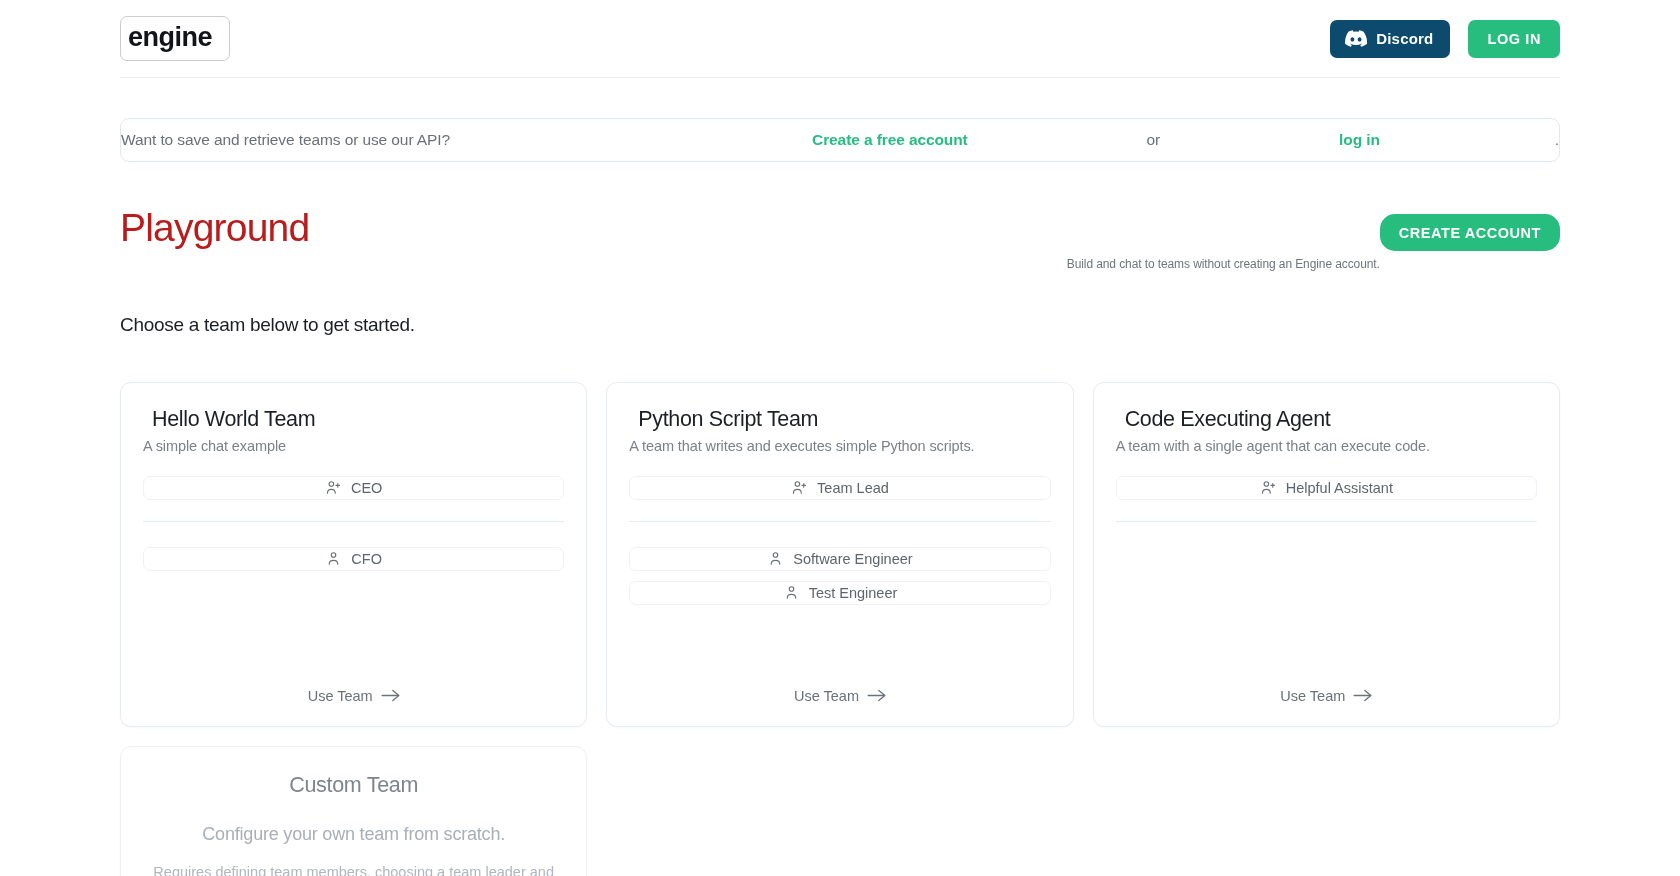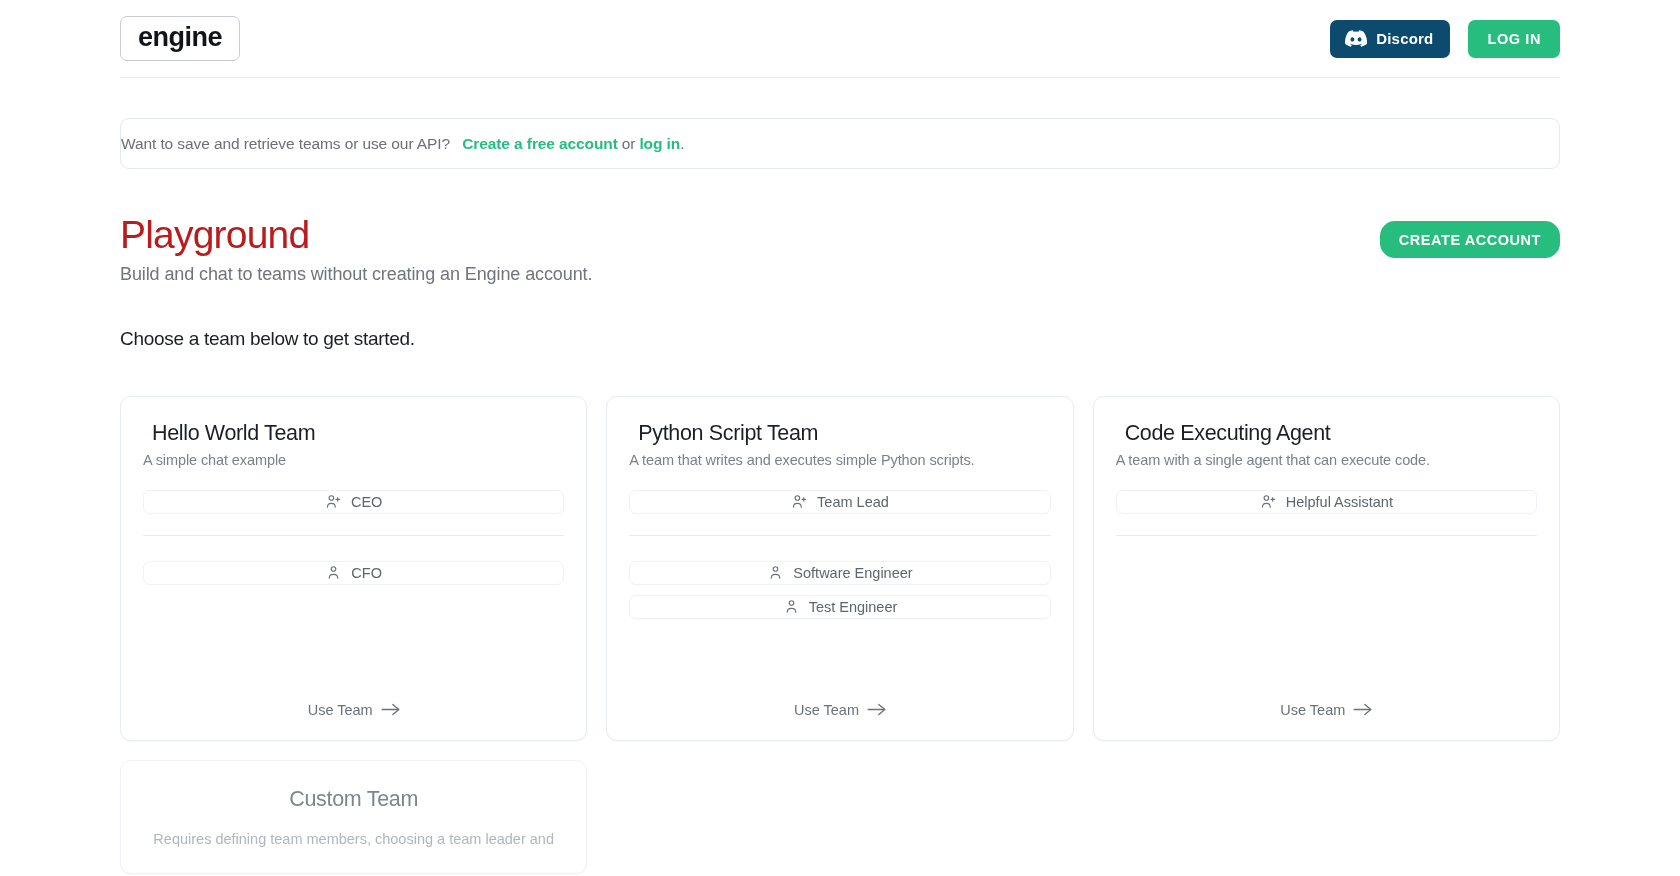--- a/index.html
+++ b/index.html
@@ -16,21 +16,21 @@
     position: relative;
     height: 78px;
     border-bottom: 1px solid #e9edf1;
     margin: 0 120px;
     display: flex;
     align-items: center;
   }
   .logo {
     border: 1px solid #c9cdd2;
     border-radius: 7px;
-    padding: 7px 17px 9px 17px;
+    padding: 7px 17px 9px 7px;
     font-size: 27px;
     font-weight: 700;
     letter-spacing: -0.5px;
     color: #111418;
     line-height: 1;
     background: #fff;
   }
   .header-right {
     margin-left: auto;
     display: flex;
@@ -70,24 +70,24 @@
     font-family: "Liberation Sans", sans-serif;
   }
 
   
   .page { padding: 0 120px; }
 
   .notice {
     margin-top: 40px;
     border: 1px solid #e4e9ee;
     border-radius: 9px;
-    height: 51px;
-    display: flex;
-    align-items: center;
-    justify-content: flex-start;
+    height: 44px;
+    display: flex;
+    align-items: center;
+    justify-content: space-between;
     font-size: 15.5px;
     color: #6a7077;
     letter-spacing: -0.1px;
   }
   .notice a {
     color: #27bd80;
     font-weight: 700;
     text-decoration: none;
   }
   .notice .plain { margin: 0 4px; }
@@ -100,23 +100,24 @@
   .title-block { flex: 1; }
   h1.page-title {
     color: #b91c1c;
     font-size: 39px;
     font-weight: 400;
     letter-spacing: -0.8px;
     line-height: 1.15;
   }
   .page-sub {
     margin-top: 6px;
-    font-size: 18px;
+    font-size: 12px;
     color: #6f757c;
     letter-spacing: -0.1px;
+    text-align: right;
   }
   .create-account-btn {
     margin-top: 8px;
     background: #26bd7f;
     color: #fff;
     border: none;
     border-radius: 15px;
     height: 37px;
     padding: 0 19px;
     font-size: 14.5px;
@@ -382,17 +383,18 @@
               </svg>
           </span>
         </a>
       </div>
     </div>
   </div>
 
   <div class="cards-2">
     <div class="card-custom">
       <div class="custom-title">Custom Team</div>
+      <div class="custom-sub">Configure your own team from scratch.</div>
       <div class="custom-note">Requires defining team members, choosing a team leader and</div>
     </div>
   </div>
 
 </div>
 
 </body></html>

